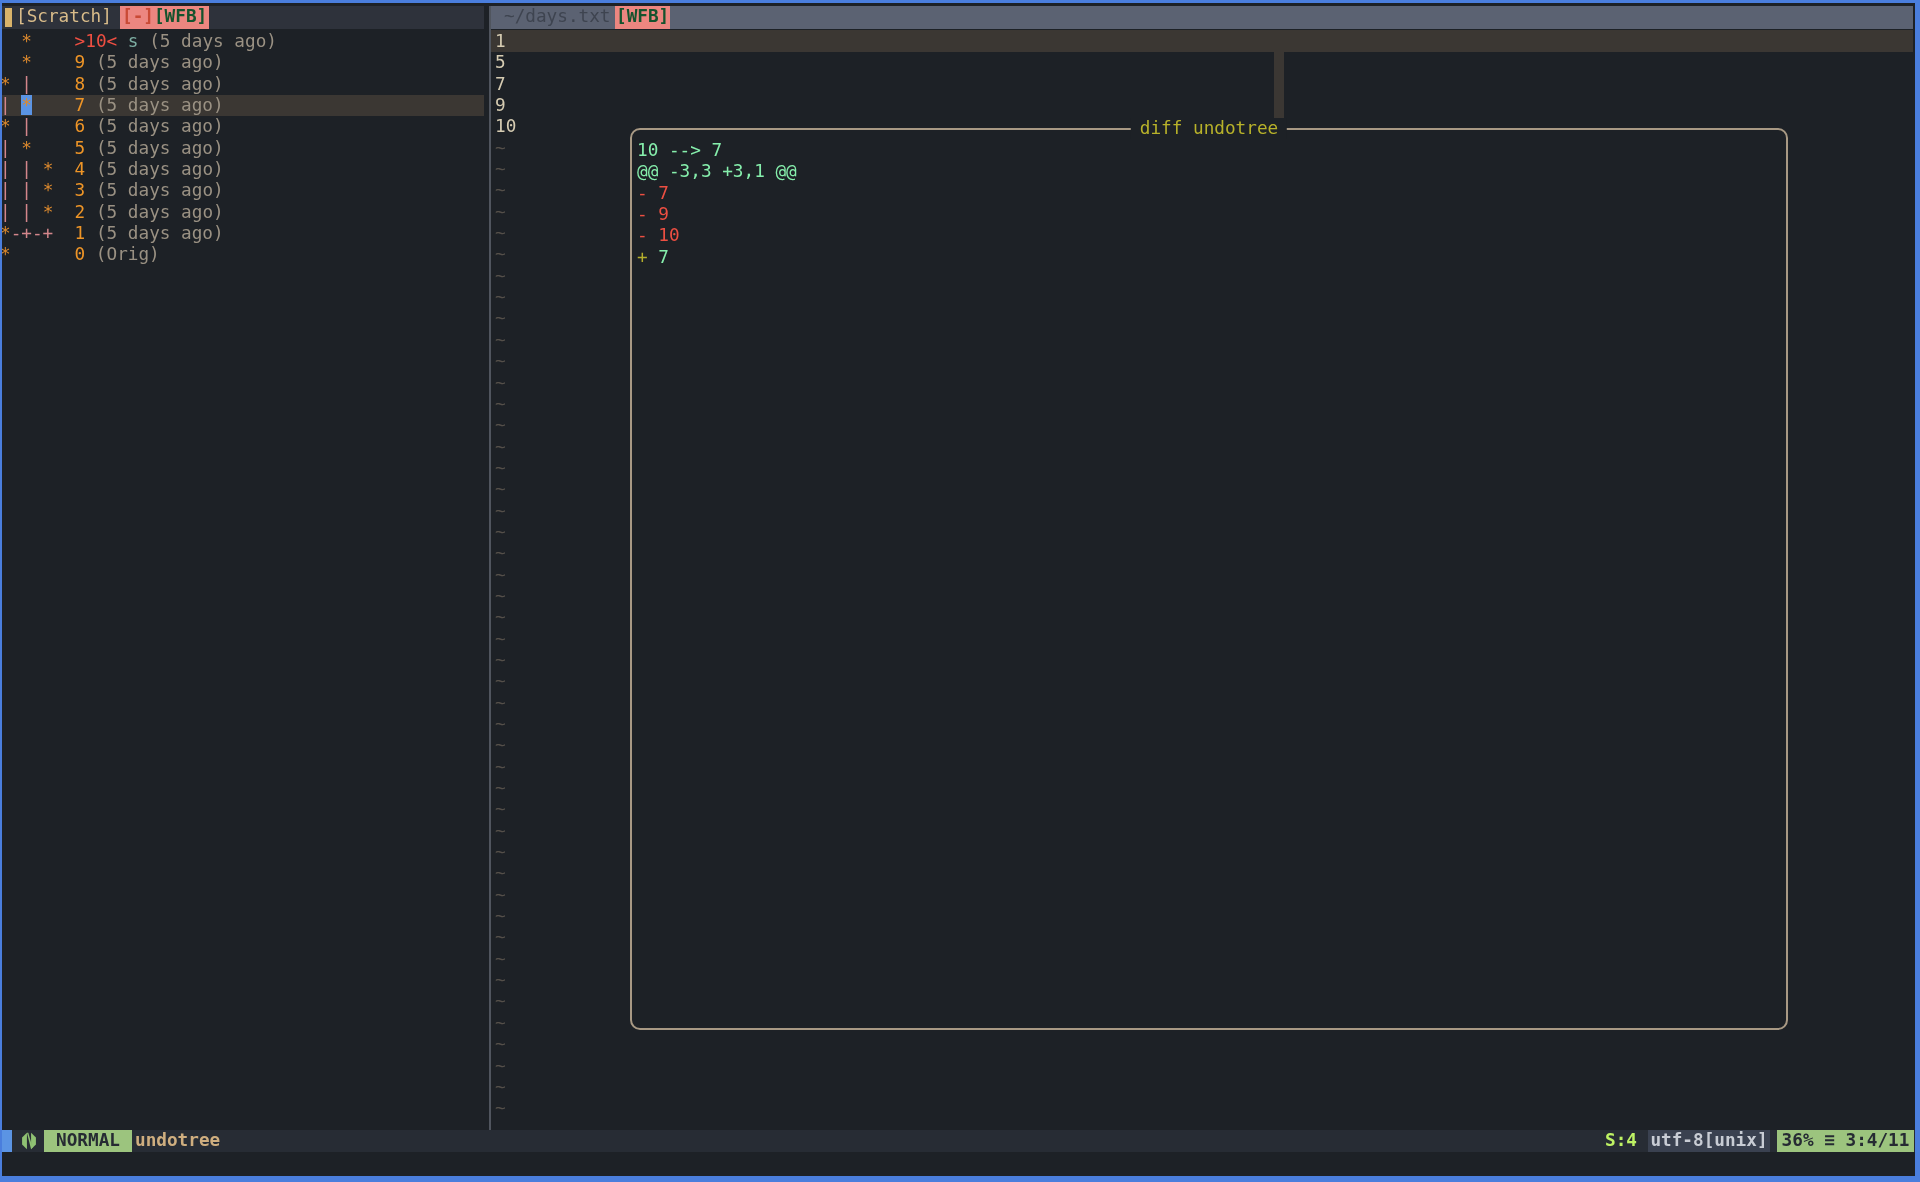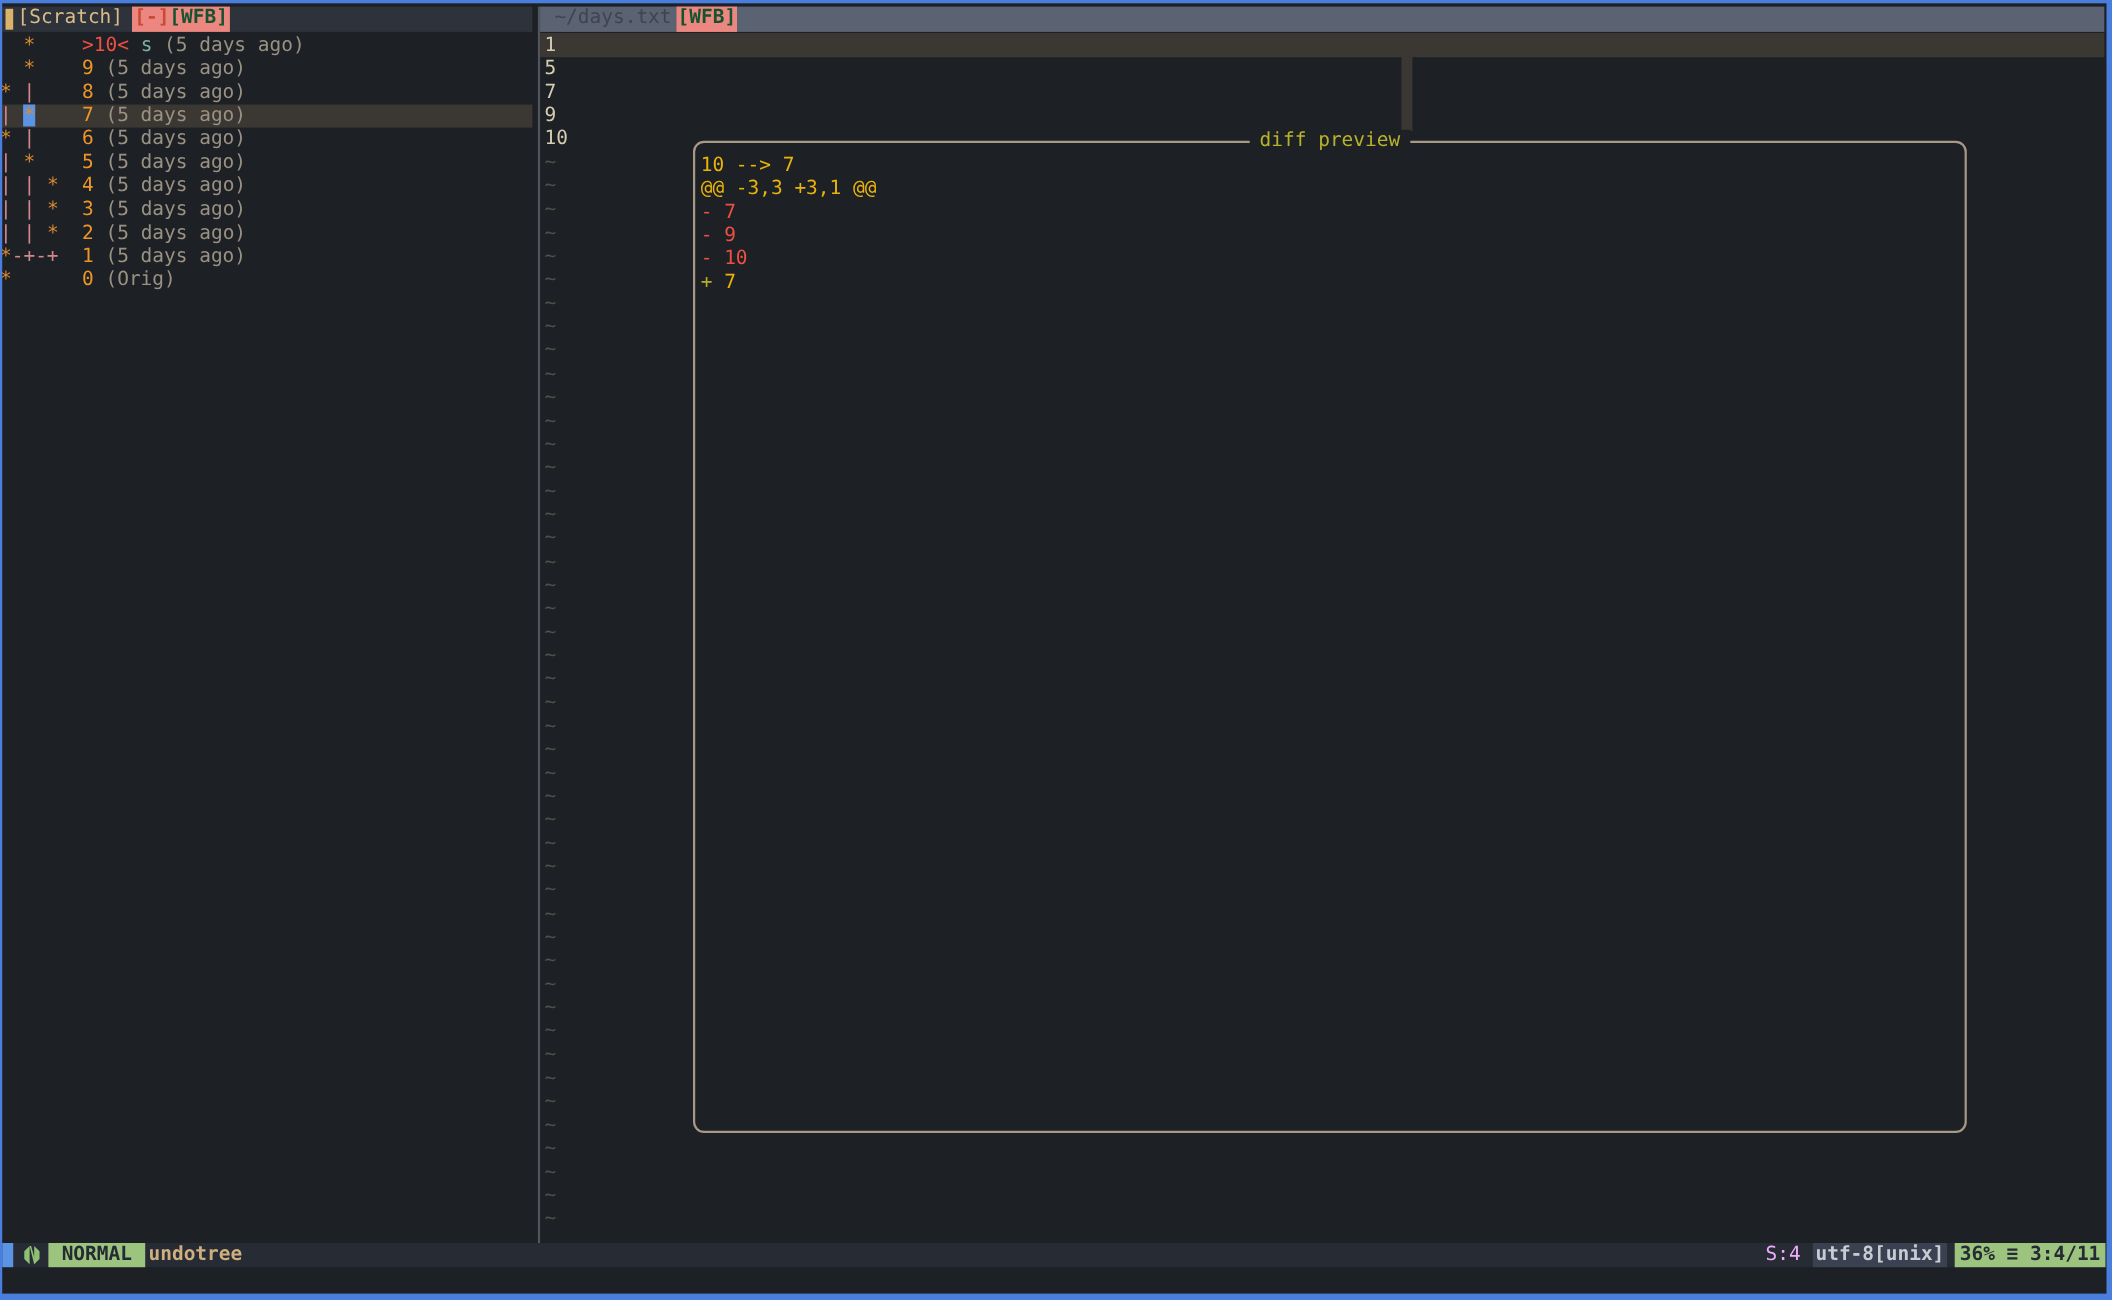--- a/index.html
+++ b/index.html
@@ -60,37 +60,37 @@
   }
   .diff-body { position:absolute; left:5px; top:10px; }
   .diff-row { height:21.35px; white-space:pre; }
 
   
   .statusline { left:0; top:1130px; width:1915px; height:22px; background:#272c34; }
   .sl-blue-block { position:absolute; left:2px; top:0; width:10px; height:22px; background:#5b94e4; }
   .sl-nvim { position:absolute; left:20px; top:2px; width:18px; height:18px; }
   .sl-mode { position:absolute; left:44px; top:0; width:88px; height:22px; background:#9cc47e; color:#262b33; font-weight:bold; text-align:center; }
   .sl-file { position:absolute; left:135px; top:0; color:#cfae7f; font-weight:bold; }
-  .sl-s4   { position:absolute; left:1605px; top:0; color:#f0abfc; font-weight:normal; }
+  .sl-s4   { position:absolute; left:1605px; top:0; color:#bef264; font-weight:bold; }
   .sl-enc  { position:absolute; left:1648px; top:0; width:122px; height:22px; background:#3a4150; color:#c8ccd4; font-weight:bold; text-align:center; }
   .sl-pos  { position:absolute; left:1777px; top:0; width:137px; height:22px; background:#9cc47e; color:#262b33; font-weight:bold; text-align:center; }
 
   
   .cmdline-bg { left:0; top:1188px; width:1915px; height:24px; background:#191c21; }
   .cmdline { position:absolute; left:3px; top:1px; color:#cfcec6; white-space:pre; }
 
   
   .c-plain  { color:#d6ccb2; }
   .c-node   { color:#dd8a2e; }
   .c-seq    { color:#ee9527; }
   .c-branch { color:#d3868b; }
   .c-current{ color:#ef4f42; }
   .c-saved  { color:#7daea3; }
   .c-time   { color:#9a9183;margin-top:20px; }
-  .c-green  { color:#eab308; }
+  .c-green  { color:#86efac; }
   .c-red    { color:#ed4f42; }
   .c-olive  { color:#b4ae2c; }
 </style>
 </head>
 <body>
 
 <div class="abs win-separator"></div>
 
 <div class="abs winbar-left">
   <div class="winbar-indicator"></div>
@@ -103,21 +103,21 @@
 <div class="abs winbar-right">
   <span class="winbar-title-right mono">~/days.txt</span>
   <span class="badge-right mono"><span class="badge-wfb">[WFB]</span></span>
 </div>
 
 <div class="abs buffer-cursorline"></div>
 <div class="abs mono" id="buffer-rows"><div class="buf-row">1</div><div class="buf-row">5</div><div class="buf-row">7</div><div class="buf-row">9</div><div class="buf-row">10</div><div class="buf-row empty">~</div><div class="buf-row empty">~</div><div class="buf-row empty">~</div><div class="buf-row empty">~</div><div class="buf-row empty">~</div><div class="buf-row empty">~</div><div class="buf-row empty">~</div><div class="buf-row empty">~</div><div class="buf-row empty">~</div><div class="buf-row empty">~</div><div class="buf-row empty">~</div><div class="buf-row empty">~</div><div class="buf-row empty">~</div><div class="buf-row empty">~</div><div class="buf-row empty">~</div><div class="buf-row empty">~</div><div class="buf-row empty">~</div><div class="buf-row empty">~</div><div class="buf-row empty">~</div><div class="buf-row empty">~</div><div class="buf-row empty">~</div><div class="buf-row empty">~</div><div class="buf-row empty">~</div><div class="buf-row empty">~</div><div class="buf-row empty">~</div><div class="buf-row empty">~</div><div class="buf-row empty">~</div><div class="buf-row empty">~</div><div class="buf-row empty">~</div><div class="buf-row empty">~</div><div class="buf-row empty">~</div><div class="buf-row empty">~</div><div class="buf-row empty">~</div><div class="buf-row empty">~</div><div class="buf-row empty">~</div><div class="buf-row empty">~</div><div class="buf-row empty">~</div><div class="buf-row empty">~</div><div class="buf-row empty">~</div><div class="buf-row empty">~</div><div class="buf-row empty">~</div><div class="buf-row empty">~</div><div class="buf-row empty">~</div><div class="buf-row empty">~</div><div class="buf-row empty">~</div><div class="buf-row empty">~</div></div>
 <div class="abs scroll-thumb"></div>
 
 <div class="abs diff-float">
-  <span class="diff-title mono">diff preview</span>
+  <span class="diff-title mono">diff undotree</span>
   <div class="diff-body mono" id="diff-rows"><div class="diff-row"><span class="c-green">10 --&gt; 7</span></div><div class="diff-row"><span class="c-green">@@ -3,3 +3,1 @@</span></div><div class="diff-row"><span class="c-red">- 7</span></div><div class="diff-row"><span class="c-red">- 9</span></div><div class="diff-row"><span class="c-red">- 10</span></div><div class="diff-row"><span class="c-olive">+</span><span class="c-green"> 7</span></div></div>
 </div>
 
 <div class="abs statusline mono">
   <div class="sl-blue-block"></div>
   <svg class="sl-nvim" viewBox="0 0 24 26">
     <polygon points="2,8 9,1 9,25 2,18" fill="#8fc173"></polygon>
     <polygon points="15,1 22,8 22,18 15,25" fill="#8fc173"></polygon>
     <polygon points="9,1 11,1 17,22 15,25" fill="#8fc173"></polygon>
   </svg>

